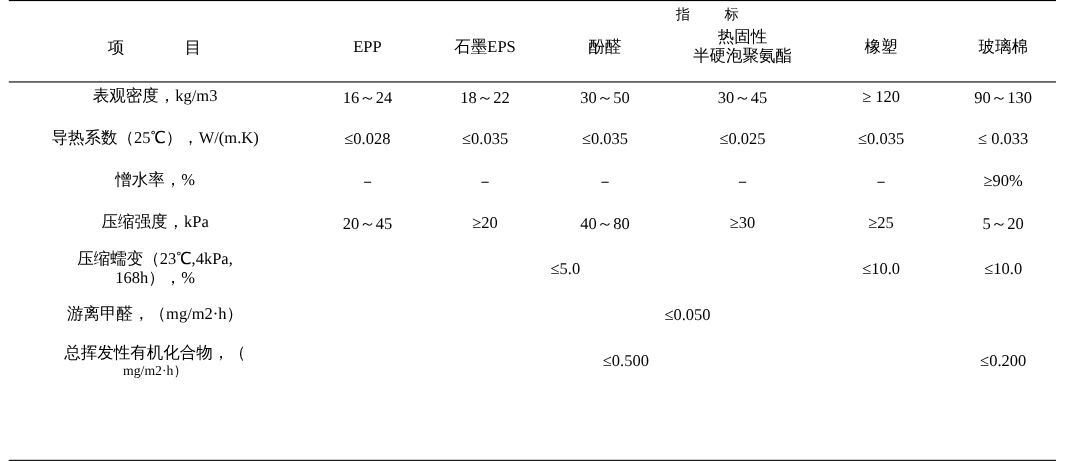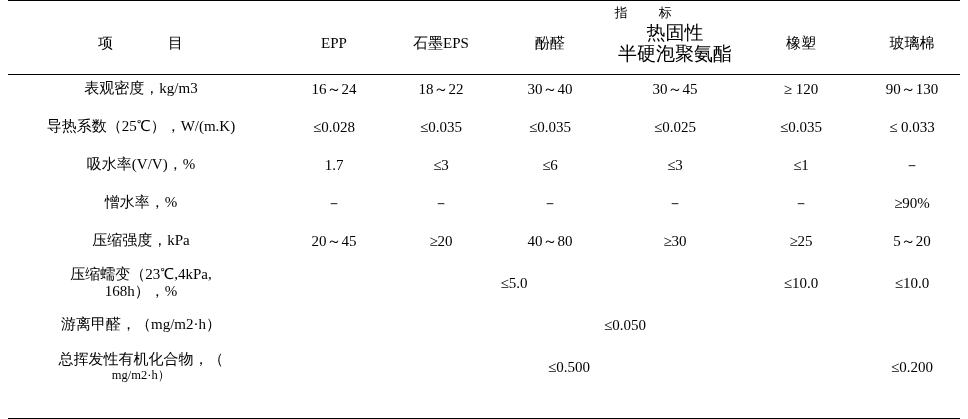--- a/index.html
+++ b/index.html
@@ -73,21 +73,21 @@
   tr.head td { height: 54px; }
   .item-head {
     font-size: 17px;
     letter-spacing: 1px;
   }
   .item-head .sp { display: inline-block; width: 54px; }
   .col-head {
     font-size: 15px;
     line-height: 1.12;
   }
-  .col-head.two-line { font-size: 19px; }
+  .col-head.two-line { font-size: 15px; }
 
   
   tr.row td { height: 38px; }
   tr.row.tall td { height: 46px; }
   .rowlabel {
     font-size: 15px;
     text-align: center;
     line-height: 1.15;
     padding: 0 6px;
   }
@@ -132,45 +132,36 @@
           <div>半硬泡聚氨酯</div>
         </td>
         <td class="col-head">橡塑</td>
         <td class="col-head">玻璃棉</td>
       </tr>
 
       <tr class="row">
         <td class="rowlabel">表观密度，kg/m3</td>
         <td class="val">16～24</td>
         <td class="val">18～22</td>
-        <td class="val">30～40</td>
+        <td class="val">30～50</td>
         <td class="val">30～45</td>
         <td class="val">≥ 120</td>
         <td class="val">90～130</td>
       </tr>
 
       <tr class="row">
         <td class="rowlabel">导热系数（25℃），W/(m.K)</td>
         <td class="val">≤0.028</td>
         <td class="val">≤0.035</td>
         <td class="val">≤0.035</td>
         <td class="val">≤0.025</td>
         <td class="val">≤0.035</td>
         <td class="val">≤ 0.033</td>
       </tr>
 
-      <tr class="row">
-        <td class="rowlabel">吸水率(V/V)，%</td>
-        <td class="val">1.7</td>
-        <td class="val">≤3</td>
-        <td class="val">≤6</td>
-        <td class="val">≤3</td>
-        <td class="val">≤1</td>
-        <td class="val">－</td>
-      </tr>
 
       <tr class="row">
         <td class="rowlabel">憎水率，%</td>
         <td class="val">－</td>
         <td class="val">－</td>
         <td class="val">－</td>
         <td class="val">－</td>
         <td class="val">－</td>
         <td class="val">≥90%</td>
       </tr>

